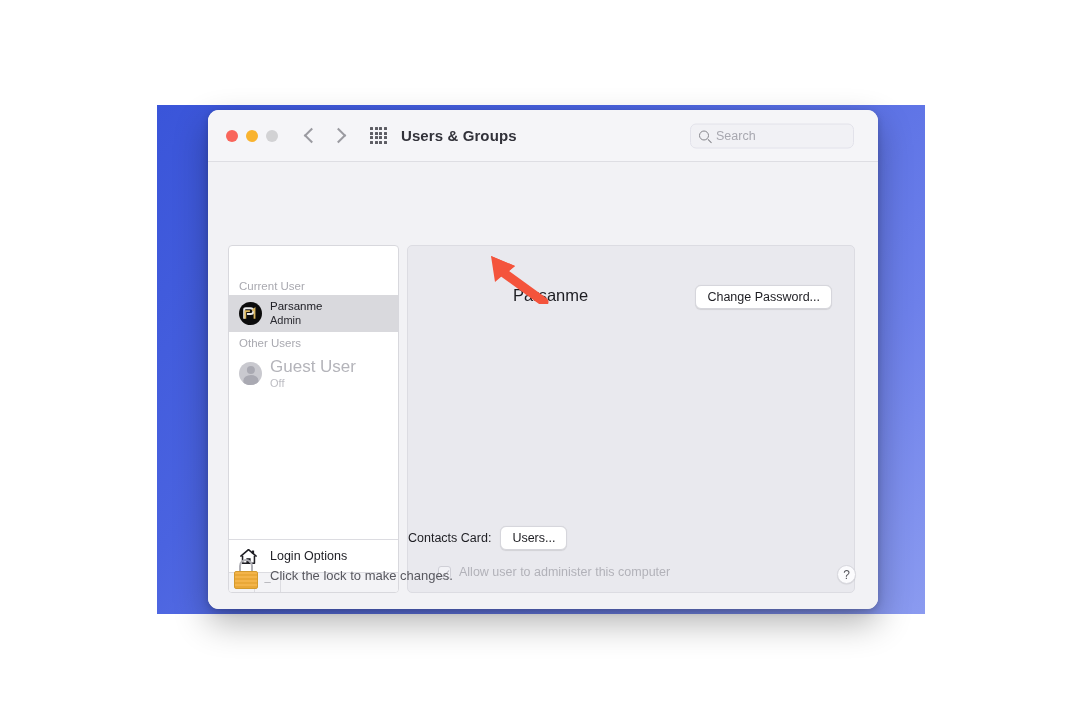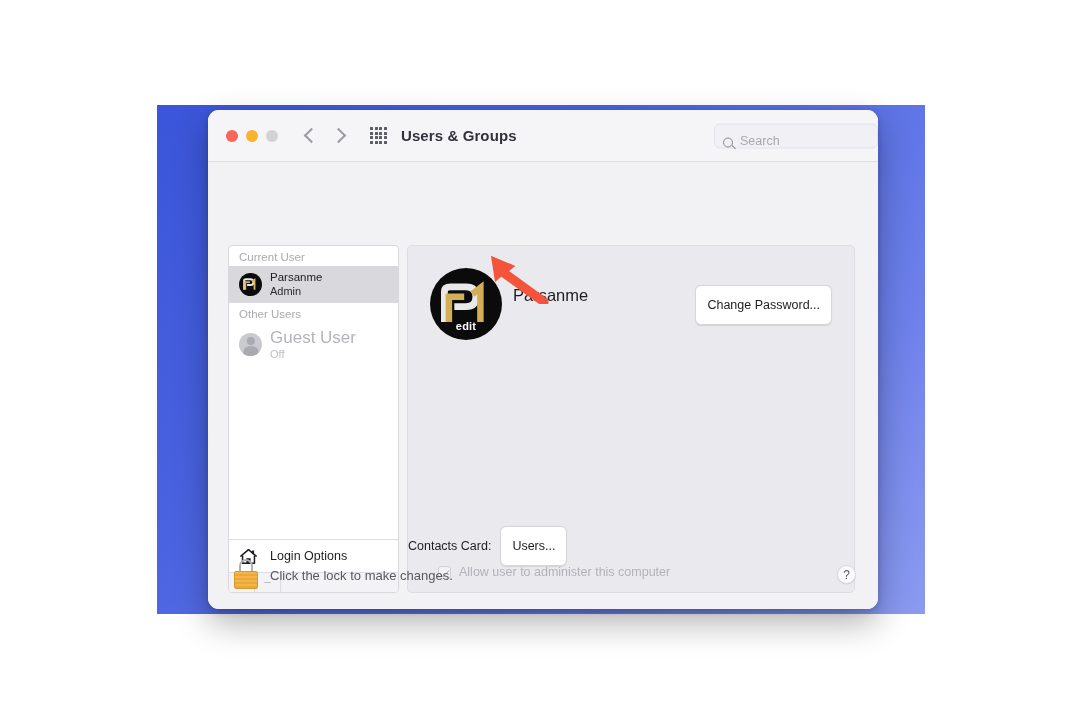--- a/index.html
+++ b/index.html
@@ -52,44 +52,44 @@
     gap: 1.6px;
   }
   .gridicon i { background: #5d5d64; border-radius: 0.5px; display: block; }
 
   .wintitle {
     margin-left: 14px; font-size: 15px; font-weight: 700; color: #32323a;
     letter-spacing: .1px;
   }
 
   .searchbox {
-    position: absolute; right: 0; top: 50%; transform: translateY(-50%);
+    position: absolute; right: 24px; top: 50%; transform: translateY(-50%);
     width: 164px; height: 25px; border-radius: 6px;
     background: #f1f1f5; border: 1px solid #e2e2ea;
-    display: flex; align-items: flex-end; padding: 0 8px;
+    display: flex; align-items: center; padding: 0 8px;
   }
   .mag { width: 10px; height: 10px; border: 1.4px solid #86868c; border-radius: 50%; position: relative; }
   .mag::after { content:""; position:absolute; width:1.4px; height:4.5px; background:#86868c;
                 right:-2px; bottom:-3.4px; transform: rotate(-45deg); }
   .searchph { margin-left: 7px; font-size: 12.5px; color: #a8a8b0; }
 
   
   .wbody { position: relative; height: 447px; background: #f2f2f5; }
 
   
   .sidebar {
     position: absolute; left: 20px; top: 83px;
     width: 171px; height: 348px;
     background: #ffffff;
     border: 1px solid #d8d8dd;
     border-radius: 4px;
     overflow: hidden;
     display: flex; flex-direction: column;
   }
-  .sbscroll { flex: 1; }
+  .sbscroll { flex: 1; margin-top: 29px; }
   .grouphdr { font-size: 11.5px; color: #a9a9b0; padding: 5px 10px 3px; }
   .userrow { display: flex; align-items: center; gap: 8px; padding: 5px 10px; }
   .userrow.sel { background: #d9d9dd; }
   .av-sm { width: 23px; height: 23px; border-radius: 50%; flex: none; position: relative; overflow: hidden; }
   .av-sm.mono { background: #0b0b0b; }
   .av-sm.guest { background: #c9c9cf; }
   .guest-glyph { position: absolute; left: 0; top: 0; width: 100%; height: 100%; }
   .guest-glyph::before { content:""; position:absolute; left:50%; top:20%; width:36%; height:36%;
      background:#a9a9b2; border-radius:50%; transform: translateX(-50%); }
   .guest-glyph::after { content:""; position:absolute; left:50%; top:58%; width:66%; height:46%;
@@ -143,21 +143,21 @@
     position: absolute; left: 0; bottom: 8px; width: 100%;
     text-align: center; font-size: 11px; font-weight: 700; color: #fff;
     letter-spacing: .2px;
   }
   .username {
     position: absolute; left: 105px; top: 40px;
     font-size: 16.5px; color: #1d1d22;
   }
   .btn {
     background: #fff; border: 1px solid #d6d6dc; border-radius: 6px;
-    font-size: 12.5px; color: #1d1d22; padding: 12px 11px;
+    font-size: 12.5px; color: #1d1d22; padding: 4px 11px;
     box-shadow: 0 0.5px 1px rgba(0,0,0,.10);
     font-family: "Liberation Sans", sans-serif;
   }
   .changepw { position: absolute; right: 22px; top: 39px; }
 
   .contactrow {
     position: absolute; left: 0; right: 0; top: 280px;
     display: flex; align-items: center; justify-content: flex-start; gap: 9px;
   }
   .contactlbl { font-size: 12.5px; color: #1d1d22; }
@@ -302,28 +302,20 @@
         </div>
 
         <div class="plusminus">
           <div class="pmbtn">+</div>
           <div class="pmbtn">−</div>
         </div>
       </div>
 
       <div class="panel">
 
-        <div class="av-lg">
-          <svg viewBox="0 0 40 40" width="72" height="72" aria-hidden="true">
-            <path d="M8 30 L8 13 Q8 10.5 11.5 10.5 L20 10.5 Q25.5 10.5 25.5 16 Q25.5 21.5 20 21.5 L13.5 21.5" fill="none" stroke="#e9e9e9" stroke-width="3.8"></path>
-            <path d="M10.5 30 L10.5 16 L19 16" fill="none" stroke="#d3ae55" stroke-width="3.6"></path>
-            <path d="M28 30 L28 11 L23.5 14.5" fill="none" stroke="#d3ae55" stroke-width="3.6"></path>
-          </svg>
-          <span class="editlbl">edit</span>
-        </div>
 
         <div class="username">Parsanme</div>
 
         <button class="btn changepw">Change Password...</button>
 
         <div class="contactrow">
           <span class="contactlbl">Contacts Card:</span>
           <button class="btn">Users...</button>
         </div>
 

